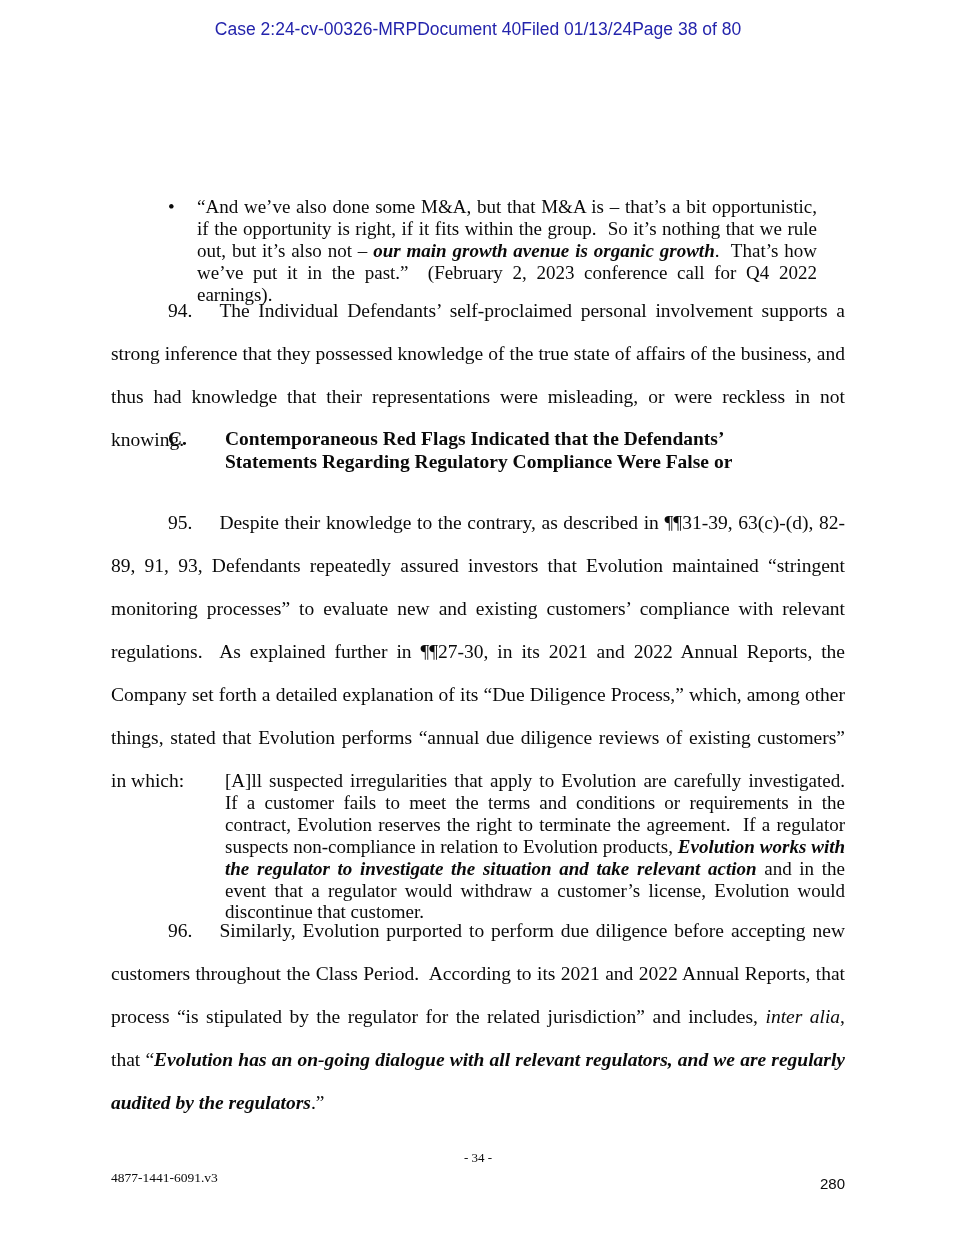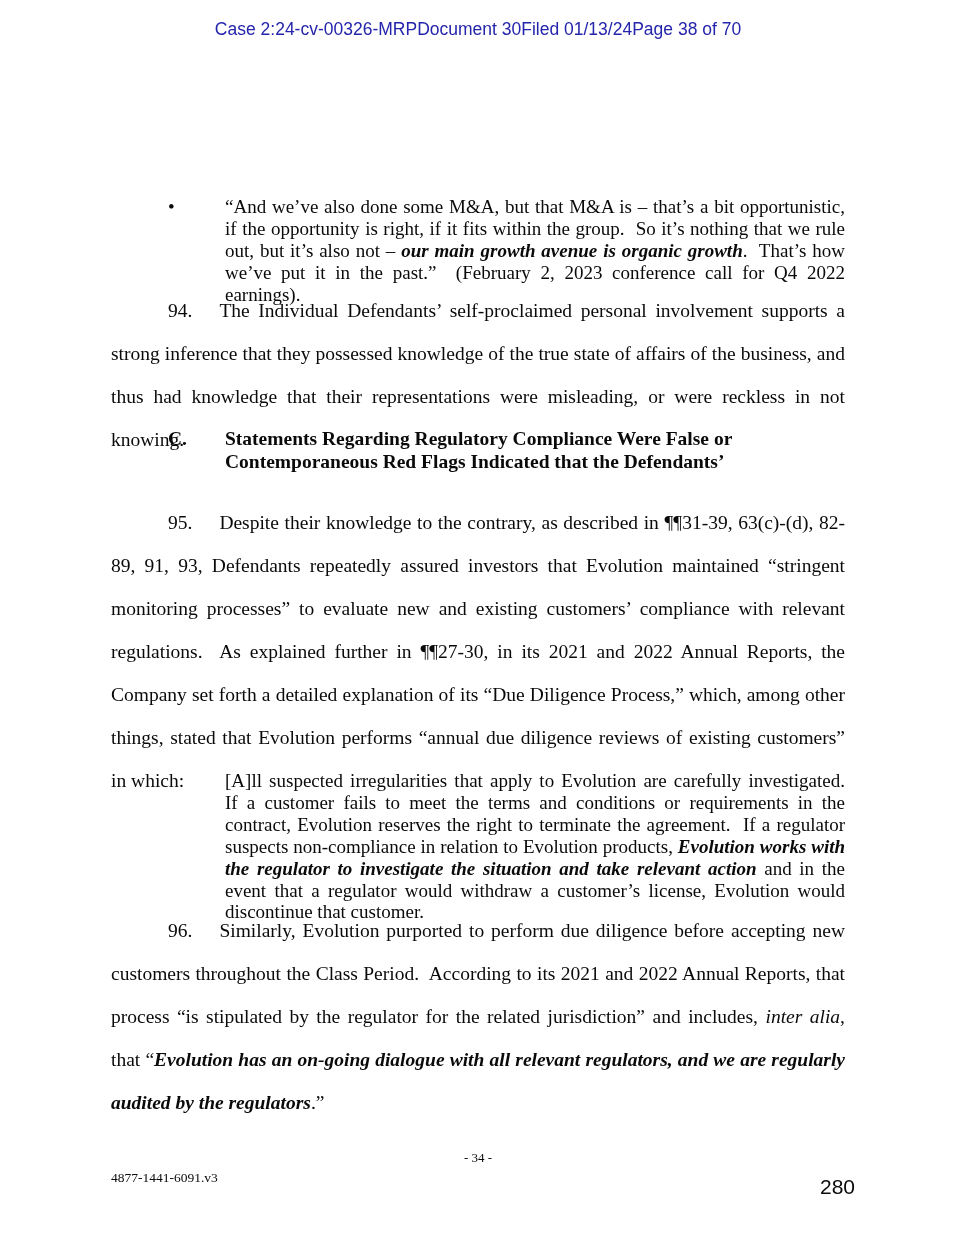--- a/index.html
+++ b/index.html
@@ -4,59 +4,59 @@
 <style>
   html,body{margin:0;padding:0;background:#ffffff;}
   .page{position:relative;width:956px;height:1238px;background:#ffffff;color:#0a0a0a;
         font-family:"Liberation Serif", serif;overflow:hidden;}
   .header{position:absolute;top:19px;left:0;right:0;display:flex;justify-content:center;
           font-family:"Liberation Sans", sans-serif;font-size:17.5px;color:#2424ac;}
   .bq{position:absolute;left:225px;width:620px;font-size:19px;line-height:21.9px;
       text-align:justify;white-space:pre-wrap;}
   .bullet-row{position:absolute;left:111px;width:734px;}
   .bullet-glyph{position:absolute;left:57px;top:0;font-size:19px;line-height:21.9px;}
-  .bullet-text{margin-left:114px;width:620px;font-size:19px;line-height:21.9px;
+  .bullet-text{margin-left:86px;width:620px;font-size:19px;line-height:21.9px;
                text-align:justify;white-space:pre-wrap;}
   .para{position:absolute;left:111px;width:734px;font-size:19.5px;line-height:43px;
         text-align:justify;text-indent:57px;white-space:pre-wrap;}
   .ptab{display:inline-block;width:27px;}
   .heading{position:absolute;left:111px;width:734px;font-weight:bold;font-size:19.5px;line-height:22.5px;}
   .h-label{position:absolute;left:57px;top:0;}
   .h-lines{margin-left:114px;}
   .bi{font-weight:bold;font-style:italic;}
   .it{font-style:italic;}
   .page-num{position:absolute;left:0;right:0;top:1150px;text-align:center;font-size:13px;}
   .doc-id{position:absolute;left:111px;top:1170px;font-size:13.5px;}
-  .stamp{position:absolute;left:820px;top:1175px;font-family:"Liberation Sans", sans-serif;font-size:21px;}
+  .stamp{position:absolute;left:820px;top:1175px;font-family:"Liberation Sans", sans-serif;font-size:15px;}
 </style>
 </head>
 <body>
 
 <div class="page">
 
   <div class="header">
       <span>Case 2:24-cv-00326-MRP</span>
-      <span>Document 30</span>
+      <span>Document 40</span>
       <span>Filed 01/13/24</span>
-      <span>Page 38 of 70</span>
+      <span>Page 38 of 80</span>
     </div>
 
 
   <div class="bullet-row" style="top:196px;">
       <span class="bullet-glyph">•</span>
       <div class="bullet-text"><span>“And we’ve also done some M&amp;A, but that M&amp;A is – that’s a bit opportunistic, if the opportunity is right, if it fits within the group.  So it’s nothing that we rule out, but it’s also not – </span><span class="bi">our main growth avenue is organic growth</span><span>.  That’s how we’ve put it in the past.”  (February 2, 2023 conference call for Q4 2022 earnings).</span></div>
     </div>
 
   <div class="para" style="top:289px;"><span>94.</span><span class="ptab"></span><span>The Individual Defendants’ self-proclaimed personal involvement supports a strong inference that they possessed knowledge of the true state of affairs of the business, and thus had knowledge that their representations were misleading, or were reckless in not knowing.</span></div>
 
   <div class="heading" style="top:428px;">
       <span class="h-label">C.</span>
       <div class="h-lines">
+        <div>Contemporaneous Red Flags Indicated that the Defendants’</div>
         <div>Statements Regarding Regulatory Compliance Were False or</div>
-        <div>Contemporaneous Red Flags Indicated that the Defendants’</div>
       </div>
     </div>
 
   <div class="para" style="top:501px;"><span>95.</span><span class="ptab"></span><span>Despite their knowledge to the contrary, as described in ¶¶31-39, 63(c)-(d), 82-89, 91, 93, Defendants repeatedly assured investors that Evolution maintained “stringent monitoring processes” to evaluate new and existing customers’ compliance with relevant regulations.  As explained further in ¶¶27-30, in its 2021 and 2022 Annual Reports, the Company set forth a detailed explanation of its “Due Diligence Process,” which, among other things, stated that Evolution performs “annual due diligence reviews of existing customers” in which:</span></div>
 
   <div class="bq" style="top:770px;"><span>[A]ll suspected irregularities that apply to Evolution are carefully investigated.  If a customer fails to meet the terms and conditions or requirements in the contract, Evolution reserves the right to terminate the agreement.  If a regulator suspects non-compliance in relation to Evolution products, </span><span class="bi">Evolution works with the regulator to investigate the situation and take relevant action</span><span> and in the event that a regulator would withdraw a customer’s license, Evolution would discontinue that customer.</span></div>
 
   <div class="para" style="top:909px;"><span>96.</span><span class="ptab"></span><span>Similarly, Evolution purported to perform due diligence before accepting new customers throughout the Class Period.  According to its 2021 and 2022 Annual Reports, that process “is stipulated by the regulator for the related jurisdiction” and includes, </span><span class="it">inter alia</span><span>, that “</span><span class="bi">Evolution has an on-going dialogue with all relevant regulators, and we are regularly audited by the regulators</span><span>.”</span></div>
 
   <div class="page-num">- 34 -</div>

